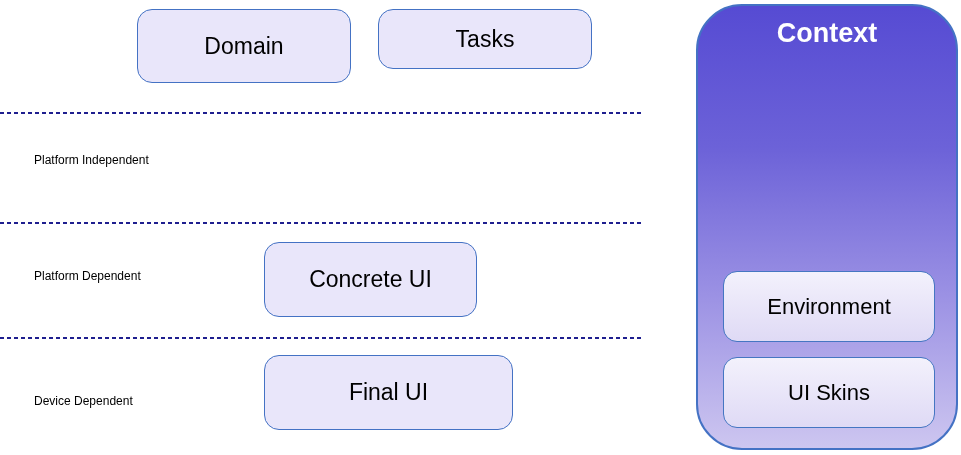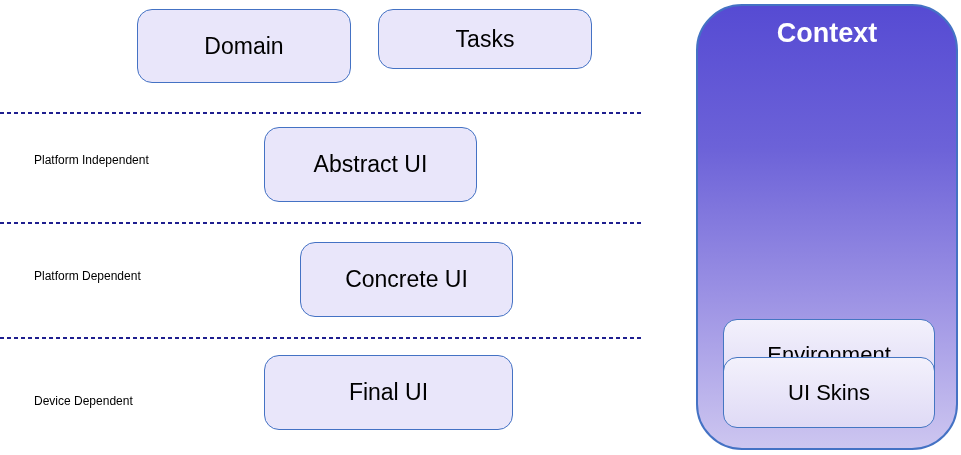--- a/index.html
+++ b/index.html
@@ -22,21 +22,21 @@
     display: flex;
     align-items: center;
     justify-content: center;
     font-size: 23px;
     color: #000;
     box-sizing: border-box;
   }
   .b-domain   { left: 137px; top:   9px; width: 214px; height: 74px; }
   .b-tasks    { left: 378px; top:   9px; width: 214px; height: 60px; }
   .b-abstract { left: 264px; top: 127px; width: 213px; height: 75px; }
-  .b-concrete { left: 264px; top: 242px; width: 213px; height: 75px; margin-left: 36px; }
+  .b-concrete { left: 264px; top: 242px; width: 213px; height: 75px; }
   .b-final    { left: 264px; top: 355px; width: 249px; height: 75px; }
 
   
   .layer-label {
     position: absolute;
     left: 34px;
     font-size: 12px;
     color: #000;
     white-space: nowrap;
   }
@@ -89,37 +89,36 @@
     border-radius: 14px;
     display: flex;
     align-items: center;
     justify-content: center;
     font-size: 22px;
     color: #000;
     box-sizing: border-box;
   }
   .p-1 { top:  93px; }
   .p-2 { top: 179px; }
-  .p-3 { top: 265px; margin-top: 48px; }
+  .p-3 { top: 265px; }
   .p-4 { top: 351px; }
 </style>
 </head>
 <body>
 
 <div class="canvas">
 
   <div class="mbox b-domain">Domain</div>
   <div class="mbox b-tasks">Tasks</div>
 
   <div class="sep s-1"></div>
   <div class="sep s-2"></div>
   <div class="sep s-3"></div>
 
   <div class="layer-label l-1">Platform Independent</div>
-  <div class="mbox b-abstract">Abstract UI</div>
 
   <div class="layer-label l-2">Platform Dependent</div>
   <div class="mbox b-concrete">Concrete UI</div>
 
   <div class="layer-label l-3">Device Dependent</div>
   <div class="mbox b-final">Final UI</div>
 
   <div class="panel">
     <div class="panel-title">
       <span>Context</span><br>

